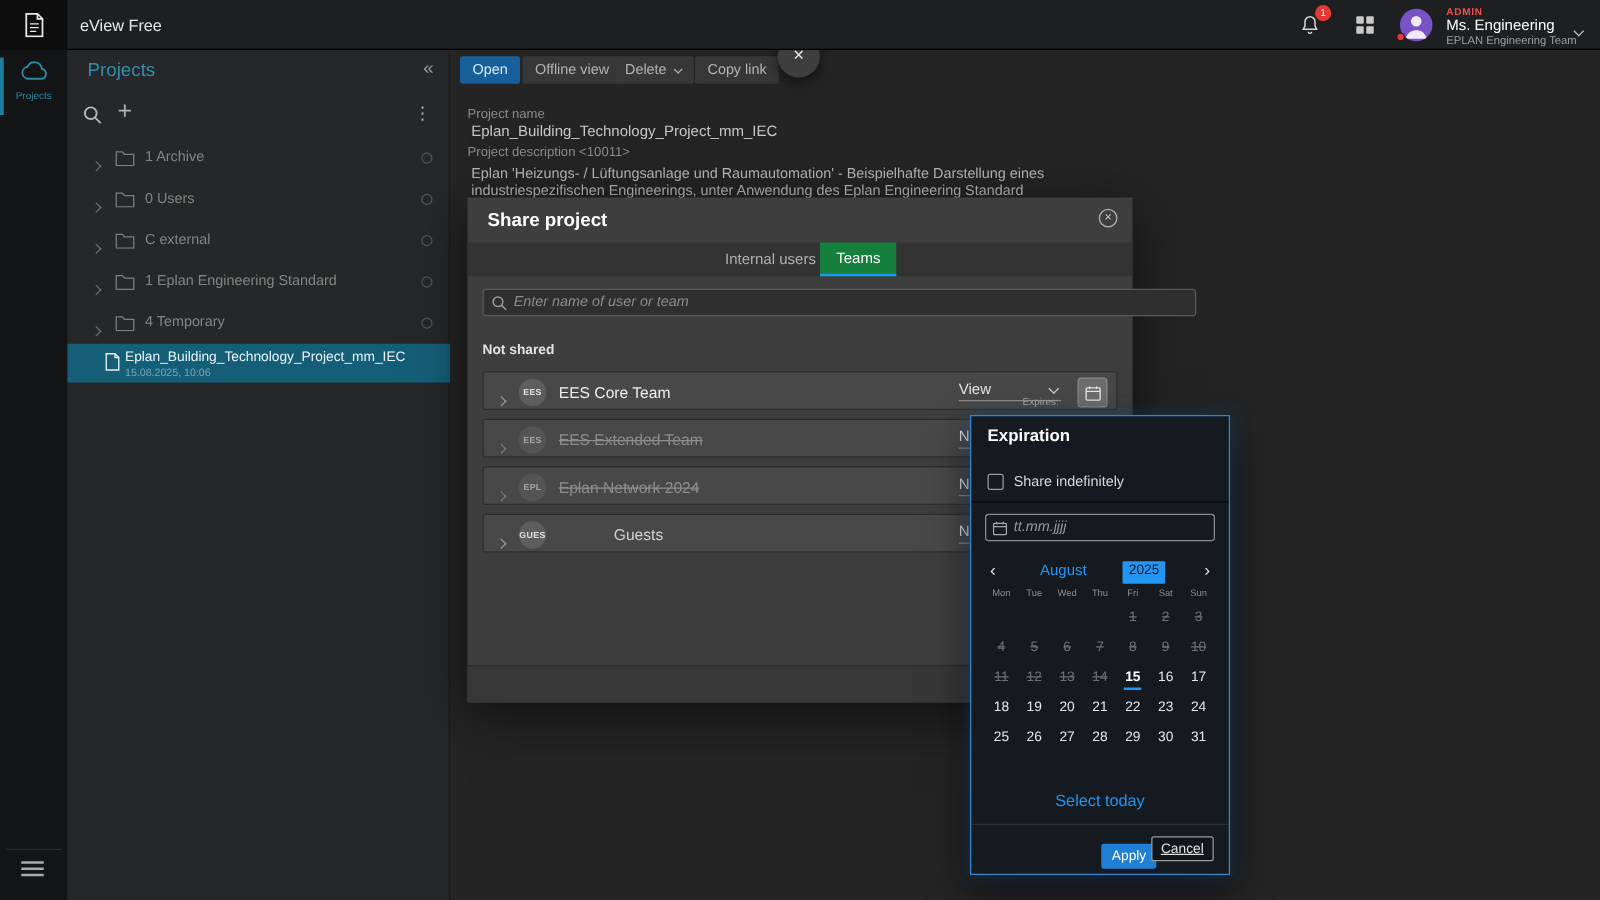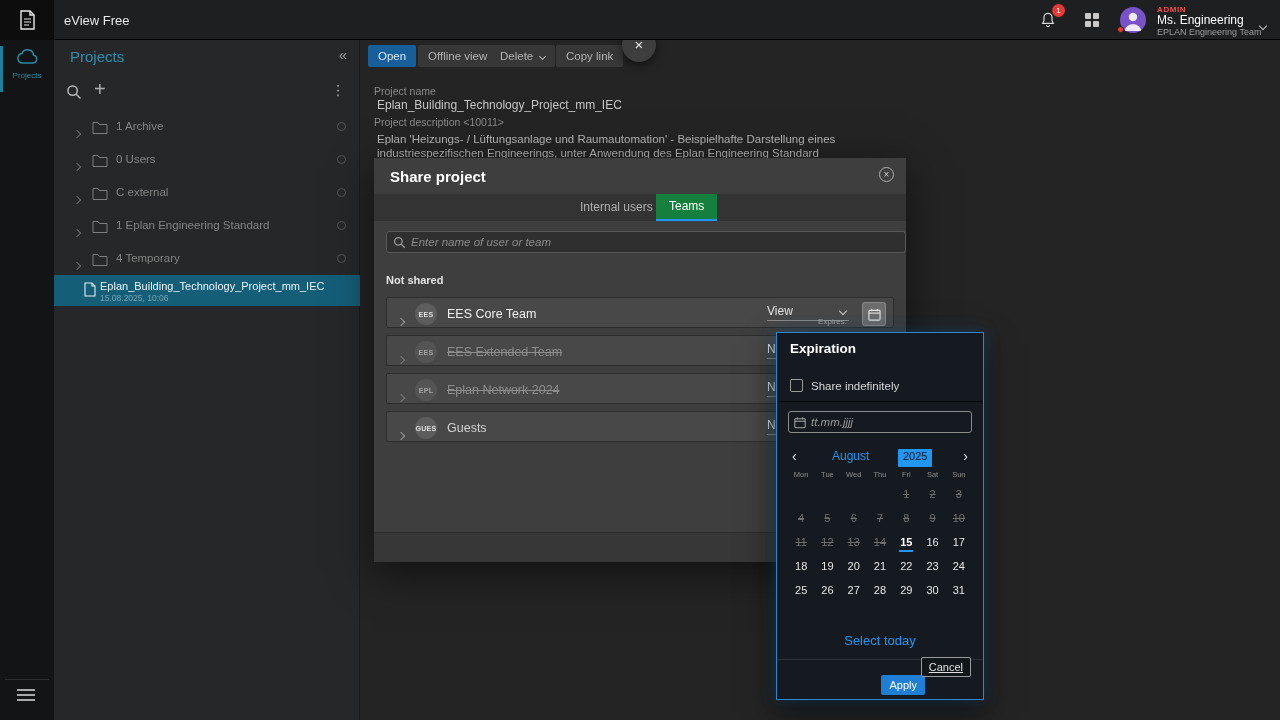--- a/index.html
+++ b/index.html
@@ -86,21 +86,21 @@
   #share-modal { position:absolute; left:374px; top:158px; width:532px; height:404px; background:#3e3e3e;
                  box-shadow:0 10px 40px rgba(0,0,0,.55); z-index:10; }
   #sm-title { position:absolute; left:16px; top:10px; font-size:15px; font-weight:bold; color:#fff; }
   #sm-close { position:absolute; right:12px; top:9px; width:15px; height:15px; border:1px solid #b0b0b0;
               border-radius:50%; color:#c9c9c9; font-size:10px; line-height:13px; text-align:center; }
   #sm-tabs { position:absolute; left:0; top:36px; width:532px; height:27px; background:#333; }
   #tab-internal { position:absolute; left:196px; top:0; height:27px; line-height:27px; font-size:12px;
                   color:#b0b0b0; padding:0 10px; }
   #tab-teams { position:absolute; left:282px; top:0; height:27px; line-height:24px; font-size:12px; color:#fff;
                padding:0 13px; background:#15803d; border-bottom:2px solid #2196f3; }
-  #sm-search { position:absolute; left:12px; top:73px; width:520px; height:22px; background:#2f2f2f;
+  #sm-search { position:absolute; left:12px; top:73px; width:571px; height:22px; background:#2f2f2f;
                border:1px solid #585858; border-radius:3px; }
   #sm-search svg { position:absolute; left:6px; top:4px; }
   #sm-search input { position:absolute; left:24px; top:0; width:478px; height:20px; background:transparent;
                      border:none; outline:none; color:#ddd; font-size:11.5px; font-family:inherit; }
   #sm-search input::placeholder { color:#8c8c8c; font-style:italic; }
   #sm-section { position:absolute; left:12px; top:116px; font-size:11px; font-weight:bold; color:#e3e3e3; }
 
   .team-row { position:absolute; left:12px; width:508px; height:31px; background:#484848;
               border:1px solid #2d2d2d; border-radius:2px; }
   .row-chevron { position:absolute; left:11px; top:13px; color:#9a9a9a; }
@@ -110,21 +110,21 @@
   .row-name { position:absolute; left:60px; top:9px; font-size:12.5px; color:#efefef; }
   .row-perm { position:absolute; right:44px; top:6px; width:82px; height:17px; font-size:12px; color:#e4e4e4;
               border-bottom:1px solid #8a8a8a; }
   .row-perm .chev { position:absolute; right:3px; top:4px; color:#cfcfcf; }
   .row-expires { position:absolute; right:46px; bottom:1px; font-size:8px; color:#a8a8a8; }
   .row-calbtn { position:absolute; right:8px; top:5px; width:22px; height:22px; background:#5c5c5c;
                 border-radius:2px; display:flex; align-items:center; justify-content:center; }
   .row-calbtn.active { background:#6d6d6d; box-shadow:0 0 0 1px #8a8a8a; }
   .team-row.struck .row-name { color:#8d8d8d; text-decoration:line-through; }
   .team-row.struck .row-avatar, .team-row.struck .row-chevron { opacity:.6; }
-  .team-row.quiet .row-name { color:#d2d2d2; }
+  .team-row.quiet .row-name { color:#d2d2d2;margin-left:44px; }
   #sm-footer { position:absolute; left:0; bottom:0; width:532px; height:30px; background:#373737;
                border-top:1px solid #2b2b2b; }
 
   
   #expiration { position:absolute; left:776px; top:332px; width:208px; height:368px; background:#141a20;
                 border:1px solid #2e86d1; z-index:20;
                 box-shadow:0 0 14px rgba(20,110,190,.35), 0 12px 30px rgba(0,0,0,.6); }
   #exp-title { position:absolute; left:13px; top:8px; font-size:13.5px; font-weight:bold; color:#fff; }
   #exp-check { position:absolute; left:13px; top:46px; width:13px; height:13px; border:1.5px solid #9a9a9a;
                border-radius:2px; }
@@ -147,21 +147,21 @@
   #cal-grid { position:absolute; left:11px; top:150px; width:184px; display:flex; flex-wrap:wrap; }
   .day { width:calc(100%/7); height:24px; line-height:22px; text-align:center; font-size:11px; color:#e6e6e6;
          position:relative; }
   .day.disabled { color:#707070; text-decoration:line-through; }
   .day.today { color:#fff; font-weight:bold; }
   .day.today::after { content:""; position:absolute; left:6px; right:6px; bottom:3px; height:2px; background:#2196f3; }
   #exp-select-today { position:absolute; left:0; top:300px; width:100%; text-align:center; font-size:13px; color:#2196f3; }
   #exp-divider2 { position:absolute; left:0; top:326px; width:100%; height:1px; background:#2b3138; }
   #exp-apply { position:absolute; right:58px; top:342px; height:20px; padding:0 8px; background:#1f7fd4;
                color:#fff; font-size:11px; line-height:20px; border-radius:2px; }
-  #exp-cancel { position:absolute; right:12px; top:324px; height:20px; padding:0 7px; background:#11161b;
+  #exp-cancel { position:absolute; right:12px; top:336px; height:20px; padding:0 7px; background:#11161b;
                 border:1px solid #9a9a9a; color:#e0e0e0; font-size:11px; line-height:18px; border-radius:2px;text-decoration:underline; }
 </style>
 </head>
 <body>
 
 <div id="topbar">
   <div id="logo-cell">
     <svg width="18" height="20" viewBox="0 0 18 20">
       <path d="M3 1h9l4 4v14H3z" fill="none" stroke="#e8e8e8" stroke-width="1.4"></path>
       <path d="M12 1v4h4" fill="none" stroke="#e8e8e8" stroke-width="1.4"></path>

